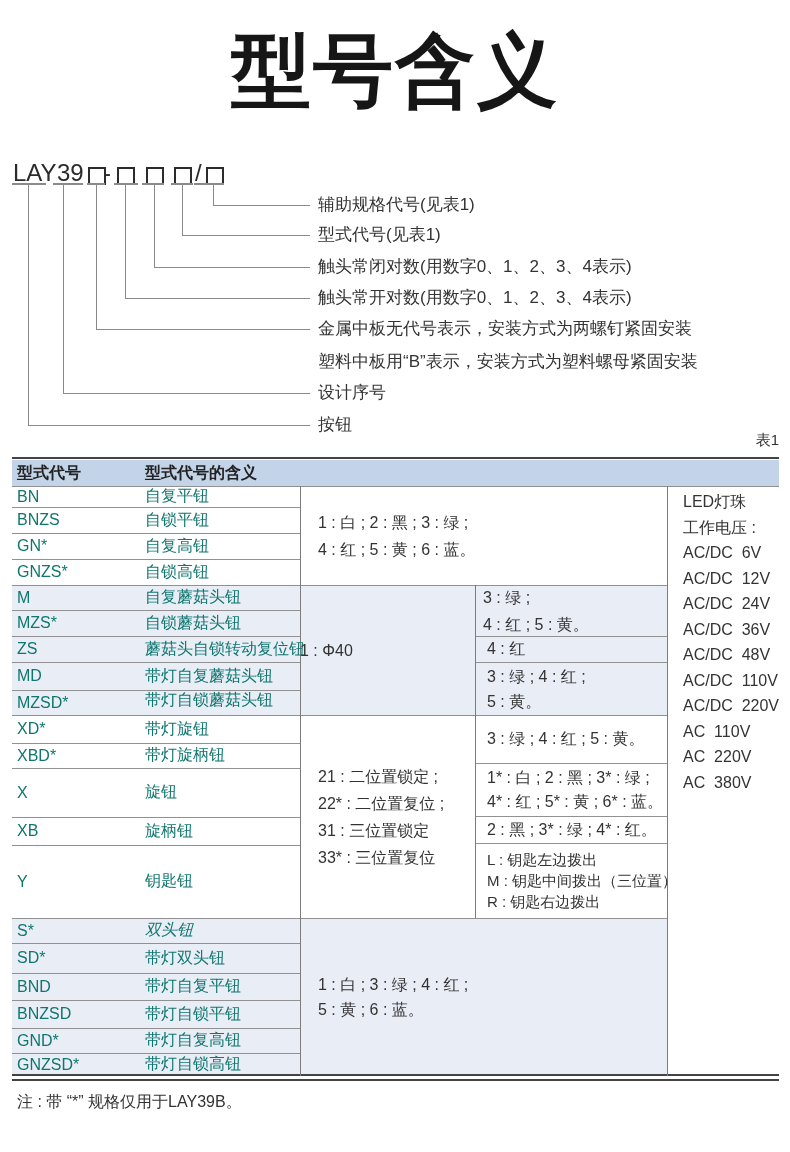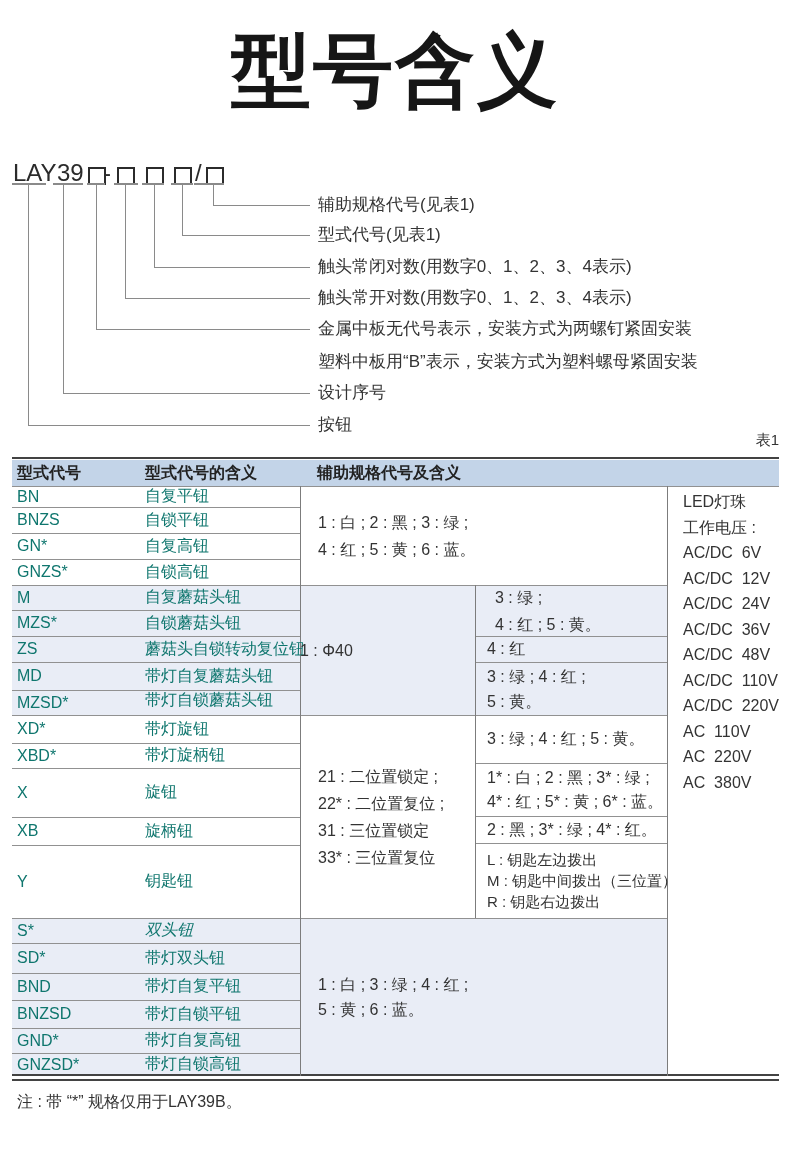--- a/index.html
+++ b/index.html
@@ -34,21 +34,20 @@
 </head>
 <body>
 
 <div id="stage">
   <div class="page-title">型号含义</div>
   <div class="tbl-label">表1</div>
 
   <div class="header-bg"></div>
   <div class="header-cell" style="left:17px;">型式代号</div>
   <div class="header-cell" style="left:145px;">型式代号的含义</div>
-  <div class="header-cell" style="left:317px;">辅助规格代号及含义</div>
 
   <div class="footnote">注 : 带 “*” 规格仅用于LAY39B。</div>
 <div class="model-part" style="left: 13px;">LAY</div>
     <div class="model-part" style="left: 57px;">39</div>
     <div class="model-box" style="left: 88px;"></div>
     <div class="model-part" style="left: 103px;">-</div>
     <div class="model-box" style="left: 117px;"></div>
     <div class="model-box" style="left: 146px;"></div>
     <div class="model-box" style="left: 174px;"></div>
     <div class="model-part" style="left: 195px;">/</div>
@@ -155,21 +154,21 @@
     <div class="cell-text" style="left: 145px; top: 1028px; height: 25px;">带灯自复高钮</div>
     <div class="cell-text" style="left: 17px; top: 1053px; height: 23px;">GNZSD*</div>
     <div class="cell-text" style="left: 145px; top: 1053px; height: 23px;">带灯自锁高钮</div>
     <div class="aux-cell" style="left: 300px; top: 486px; width: 349px; height: 99px; padding-left: 18px; line-height: 27px; font-size: 16px;">
       <div class="aux-line">1 : 白 ; 2 : 黑 ; 3 : 绿 ;</div>
       <div class="aux-line">4 : 红 ; 5 : 黄 ; 6 : 蓝。</div>
     </div>
     <div class="aux-cell" style="left: 300px; top: 585px; width: 157px; height: 130px; padding-left: 0; line-height: 27px; font-size: 16px;">
       <div class="aux-line">1 : Φ40</div>
     </div>
-    <div class="aux-cell" style="left: 475px; top: 585px; width: 180px; height: 51px; padding-left: 20px; line-height: 27px; font-size: 16px;">
+    <div class="aux-cell" style="left: 475px; top: 585px; width: 180px; height: 51px; padding-left: 8px; line-height: 27px; font-size: 16px;">
       <div class="aux-line">3 : 绿 ;</div>
       <div class="aux-line">4 : 红 ; 5 : 黄。</div>
     </div>
     <div class="aux-cell" style="left: 475px; top: 636px; width: 180px; height: 26px; padding-left: 12px; line-height: 26px; font-size: 16px;">
       <div class="aux-line">4 : 红</div>
     </div>
     <div class="aux-cell" style="left: 475px; top: 662px; width: 180px; height: 53px; padding-left: 12px; line-height: 25px; font-size: 16px;">
       <div class="aux-line">3 : 绿 ; 4 : 红 ;</div>
       <div class="aux-line">5 : 黄。</div>
     </div>

